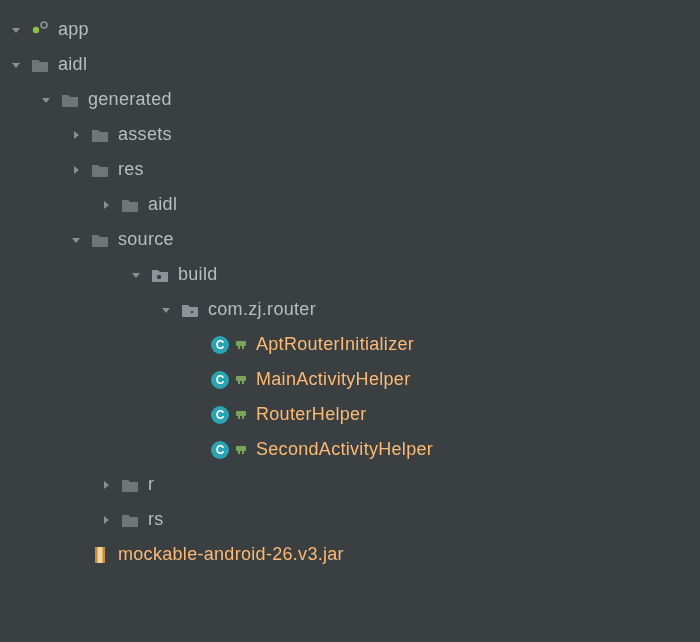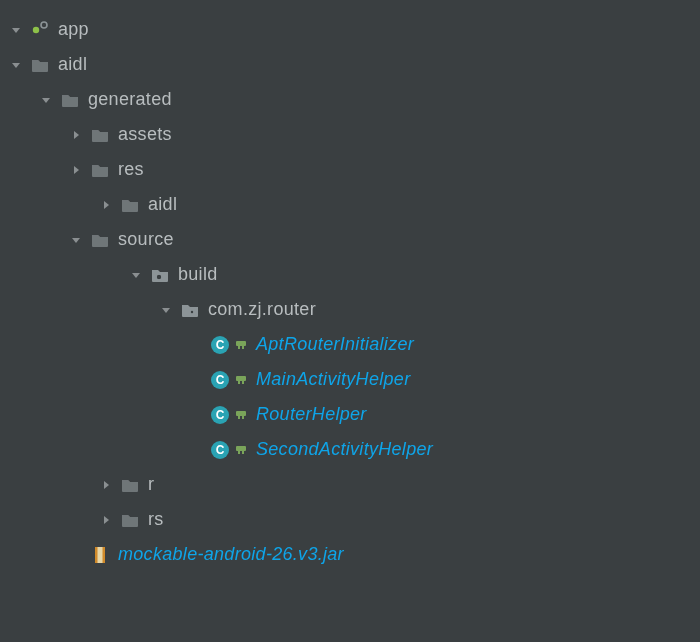--- a/index.html
+++ b/index.html
@@ -64,22 +64,21 @@
     justify-content: center;
     flex-shrink: 0;
     margin-right: 8px;
     margin-left: -4px;
   }
   .label {
     color: #b8bdbf;
     letter-spacing: 0.3px;
   }
   .label.file {
-    color: #0ea5e9;
-    font-style: italic;
+    color: #fdba74;
   }
 </style>
 </head>
 <body>
 
 <div class="tree" id="tree">
     <div class="row">
       <span class="indent" style="width: 8px;"></span>
       <span class="arrow">
     <svg viewBox="0 0 12 12">

